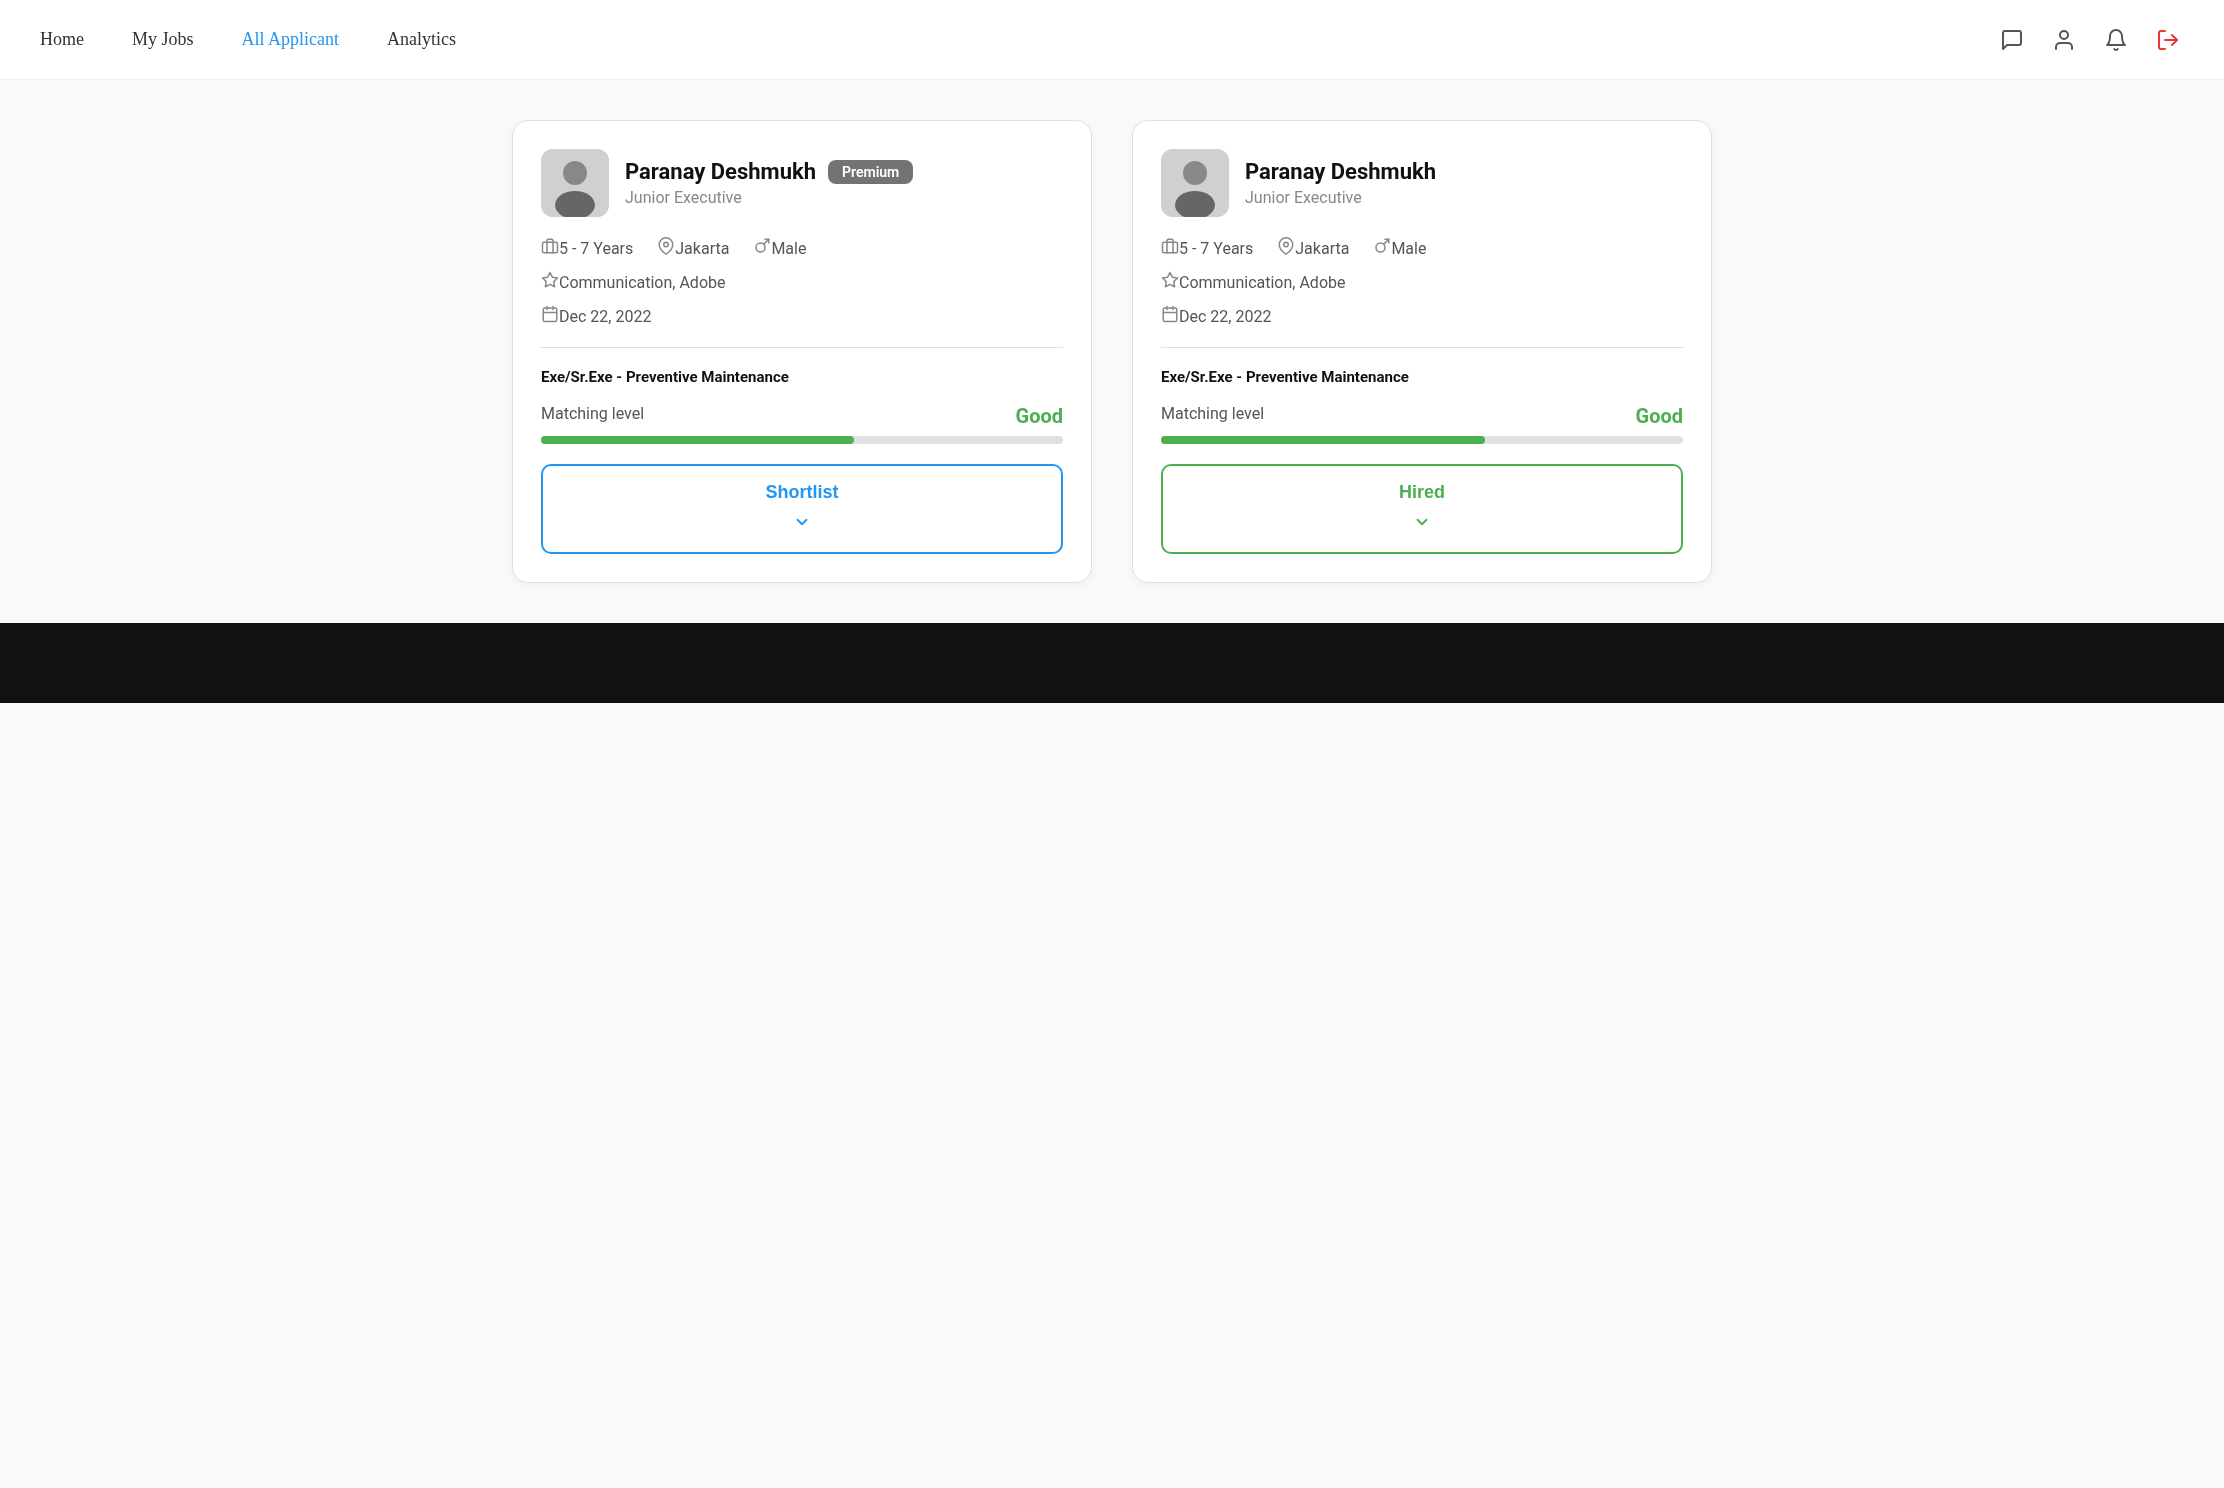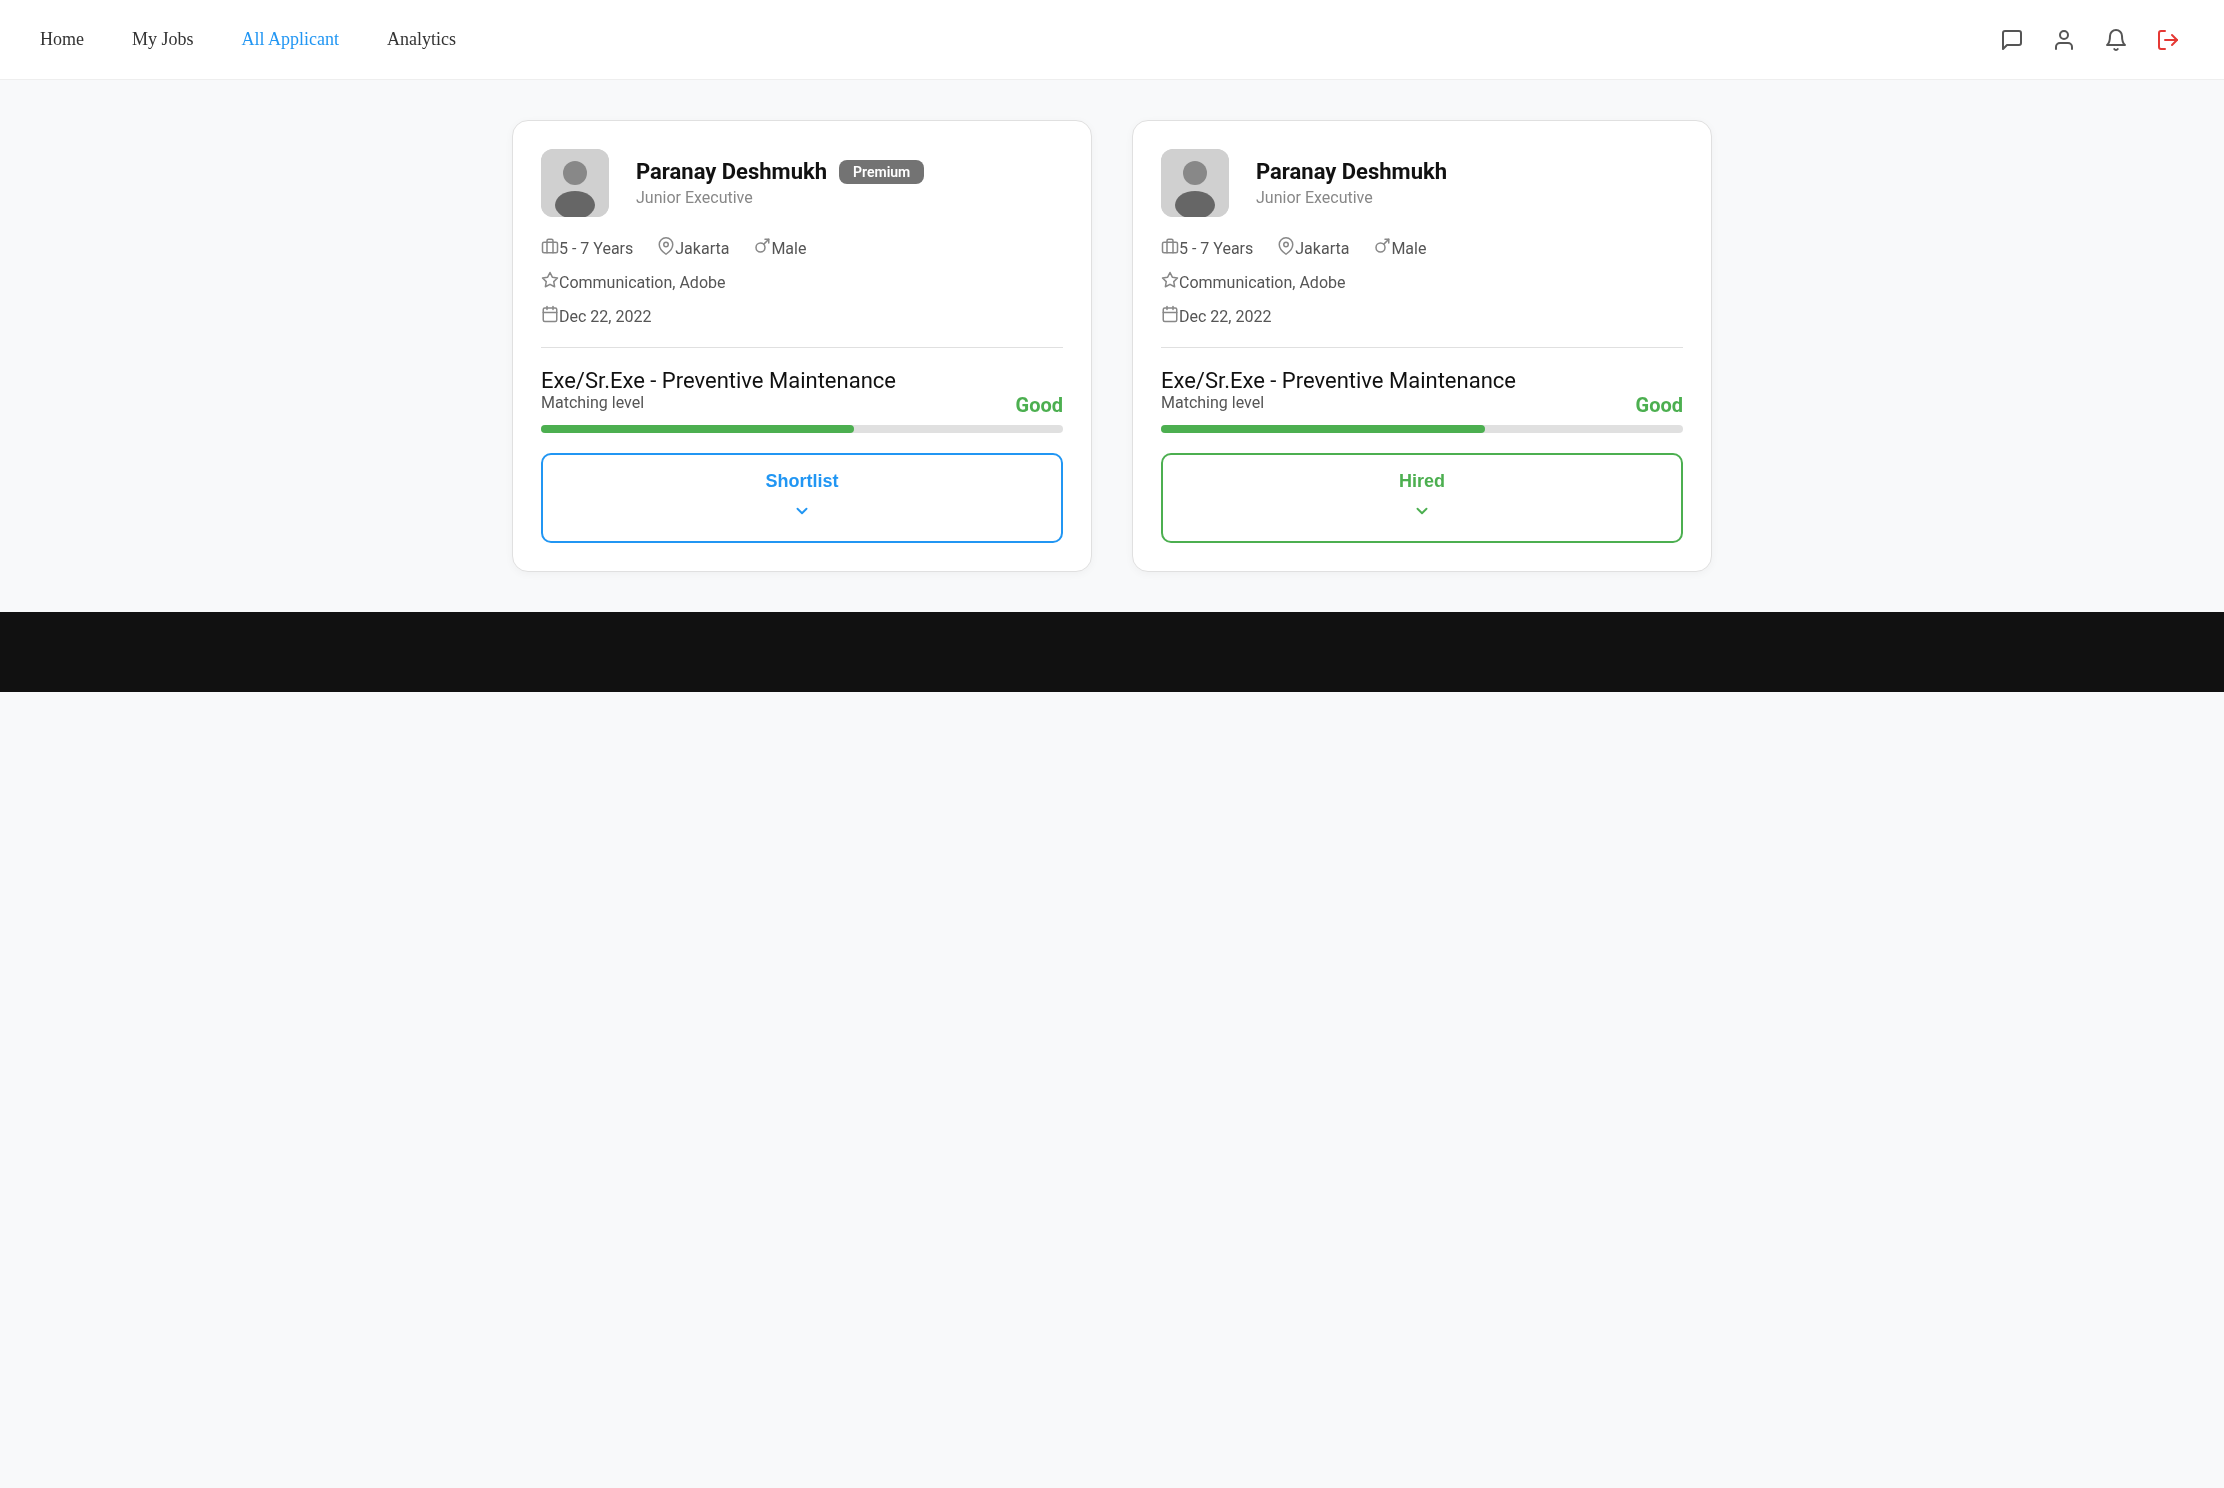--- a/index.html
+++ b/index.html
@@ -79,21 +79,21 @@
       border-radius: 16px;
       border: 1px solid #e0e0e0;
       width: 580px;
       padding: 28px 28px 28px 28px;
       box-shadow: 0 2px 8px rgba(0,0,0,0.04);
     }
 
     .card-header {
       display: flex;
       align-items: center;
-      gap: 27px;
+      gap: 16px;
       margin-bottom: 20px;
     }
 
     .avatar {
       width: 68px;
       height: 68px;
       border-radius: 12px;
       background: #ccc;
       overflow: hidden;
       flex-shrink: 0;
@@ -165,23 +165,24 @@
       color: #888;
     }
 
     .card-divider {
       border: none;
       border-top: 1px solid #e0e0e0;
       margin: 20px 0;
     }
 
     .job-title {
-      font-size: 22px;
-      font-weight: 400;
+      font-size: 15px;
+      font-weight: 700;
       color: #111;
+      margin-bottom: 18px;
     }
 
     .matching-section {
       margin-bottom: 20px;
     }
 
     .matching-header {
       display: flex;
       justify-content: space-between;
       margin-bottom: 8px;

